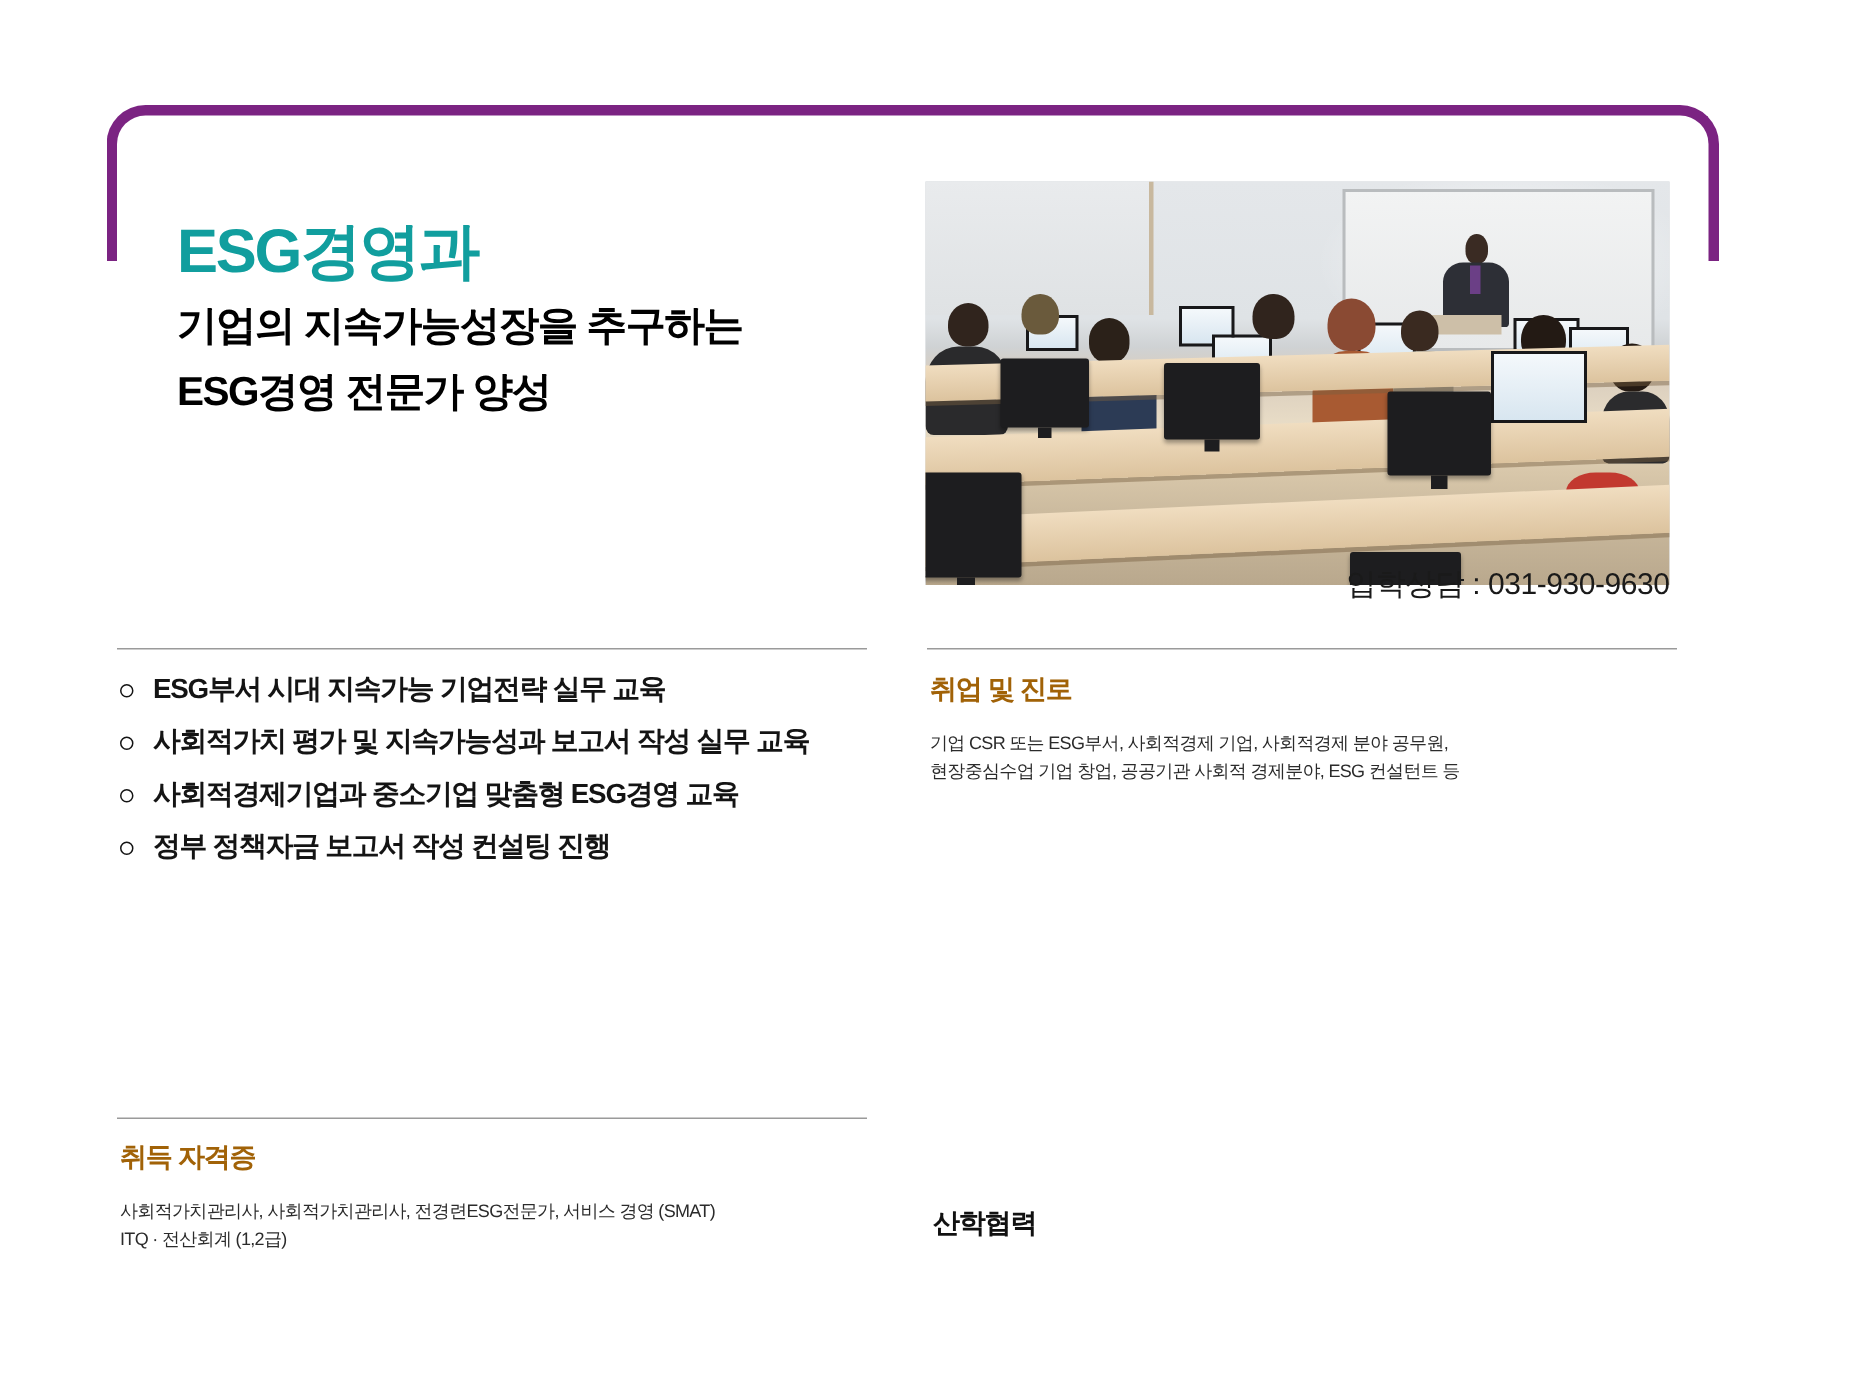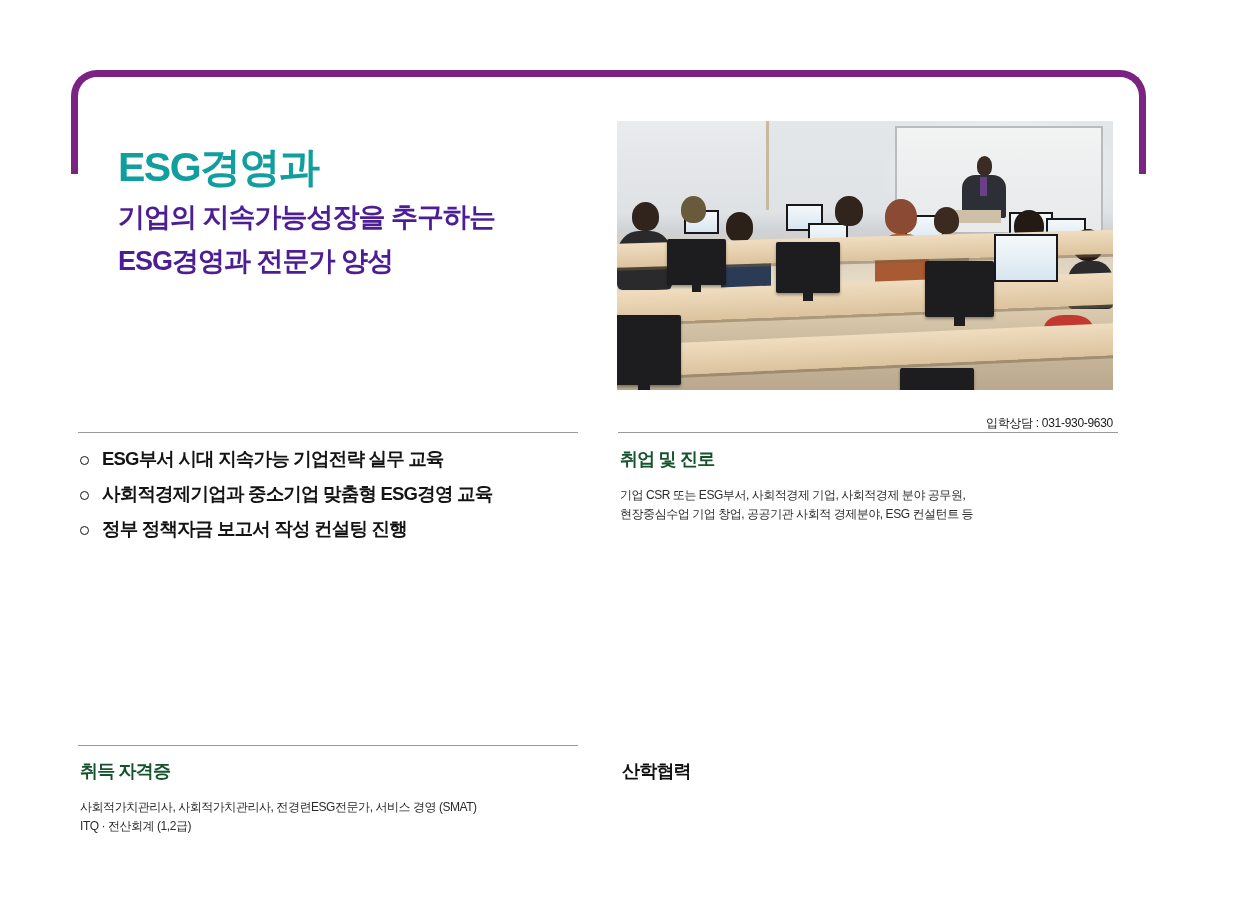--- a/index.html
+++ b/index.html
@@ -47,21 +47,21 @@
     letter-spacing: -1.5px;
     line-height: 1.1;
     white-space: nowrap;
   }
   .dept-tagline {
     position: absolute;
     left: 118px;
     top: 196px;
     font-size: 27px;
     font-weight: bold;
-    color: #4c1d95;
+    color: #000000;
     letter-spacing: -1px;
     line-height: 1.62;
     white-space: nowrap;
   }
   .dept-tagline span { display: block; }
 
   
   .photo-wrap {
     position: absolute;
     left: 617px;
@@ -139,24 +139,24 @@
   .pw-teacher-body {
     position: absolute;
     background: #2d2f36;
     border-radius: 30% 30% 6% 6%;
   }
 
   
   .photo-caption {
     position: absolute;
     left: 617px;
-    top: 415px;
+    top: 376px;
     width: 496px;
     text-align: right;
-    font-size: 12px;
+    font-size: 20px;
     color: #1a1a1a;
     letter-spacing: -0.3px;
     white-space: nowrap;
   }
 
   
   .divider {
     position: absolute;
     height: 1px;
     background: #9a9a9a;
@@ -196,53 +196,53 @@
     border: 1.6px solid #141414;
     border-radius: 50%;
     box-sizing: border-box;
   }
 
   
   .section { position: absolute; }
   .section-heading {
     font-size: 18px;
     font-weight: bold;
-    color: #14532d;
+    color: #a16207;
     letter-spacing: -0.8px;
     line-height: 1;
     margin: 0 0 18px 0;
     white-space: nowrap;
   }
   .section-heading.dark { color: #111111; }
   .section-body {
     font-size: 12px;
     color: #2b2b2b;
     letter-spacing: -0.45px;
     line-height: 1.62;
     white-space: nowrap;
   }
   .section-body span { display: block; }
   .section-body.strong span { font-weight: bold; color: #1a1a1a; letter-spacing: -0.6px; }
 
   .section.careers { left: 620px; top: 450px; width: 520px; }
   .section.certs   { left: 80px;  top: 762px; width: 540px; }
   .section.industry{ left: 622px; top: 762px; width: 500px; }
-  .section.industry .section-heading { margin-bottom: 4px; }
+  .section.industry .section-heading { margin-bottom: 4px; margin-top: 44px; }
 </style>
 </head>
 <body>
 
 <div class="page">
 
   <div class="bracket"></div>
 
   <h1 class="dept-title">ESG경영과</h1>
   <div class="dept-tagline">
     <span>기업의 지속가능성장을 추구하는</span>
-    <span>ESG경영과 전문가 양성</span>
+    <span>ESG경영 전문가 양성</span>
   </div>
 
   <div class="photo-wrap">
     <div class="photo">
       <div class="pw-panel"></div>
       <div class="pw-board"></div>
 
       <div class="pw-head" style="left:72.5%; top:13%; width:3.2%; height:7.5%; background:#3a2b23;"></div>
       <div class="pw-teacher-body" style="left:69.5%; top:20%; width:9%; height:16%;"></div>
       <div style="position:absolute; left:73.2%; top:21%; width:1.4%; height:7%; background:#6b3f86;"></div>
@@ -285,20 +285,21 @@
     </div>
   </div>
   <div class="photo-caption">입학상담 : 031-930-9630</div>
 
   <div class="divider left-top"></div>
   <div class="divider right-top"></div>
   <div class="divider left-bottom"></div>
 
   <ul class="feature-list">
     <li>ESG부서 시대 지속가능 기업전략 실무 교육</li>
+    <li>사회적가치 평가 및 지속가능성과 보고서 작성 실무 교육</li>
     <li>사회적경제기업과 중소기업 맞춤형 ESG경영 교육</li>
     <li>정부 정책자금 보고서 작성 컨설팅 진행</li>
   </ul>
 
   <div class="section careers">
     <h2 class="section-heading">취업 및 진로</h2>
     <div class="section-body">
       <span>기업 CSR 또는 ESG부서, 사회적경제 기업, 사회적경제 분야 공무원,</span>
       <span>현장중심수업 기업 창업, 공공기관 사회적 경제분야, ESG 컨설턴트 등</span>
     </div>

